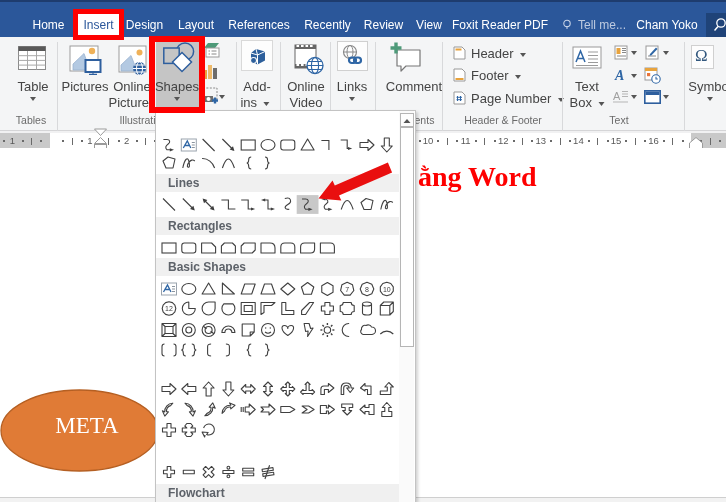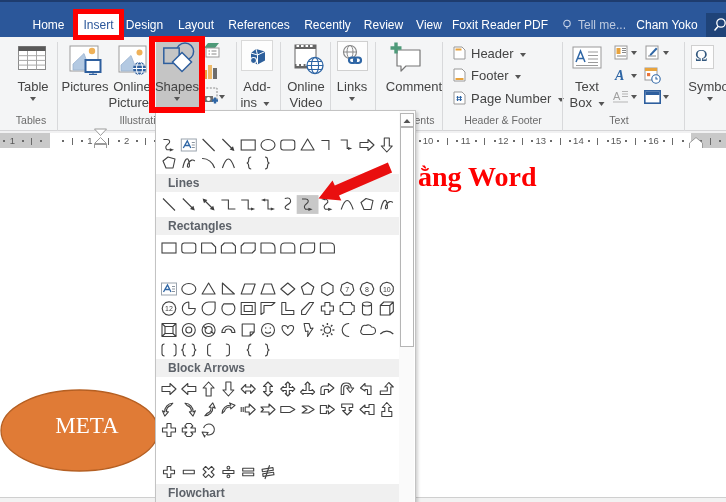--- a/index.html
+++ b/index.html
@@ -297,21 +297,21 @@
  <div class="abs" style="left:418px;top:13px;font-size:28px;font-weight:bold;color:#fe0000;font-family:'Liberation Serif',serif">ằng Word</div>
  <svg class="abs" style="left:0;top:240px" width="160" height="85" viewBox="0 0 160 85">
   <ellipse cx="79.5" cy="42.5" rx="78.5" ry="40.5" fill="#e07b36" stroke="#b55f22" stroke-width="1.3"></ellipse>
   <text x="87" y="44.5" font-size="23px" fill="#fff" font-family="Liberation Serif" text-anchor="middle">META</text>
  </svg>
 </div>
 
 <div class="panel">
     <div class="phdr" style="top:63px">Lines</div>
     <div class="phdr" style="top:106px">Rectangles</div>
-    <div class="phdr" style="top:248px">Block Arrows</div>
+    <div class="phdr" style="top:147px">Basic Shapes</div>
     <div class="phdr" style="top:373px">Flowchart</div>
  <div class="sbar">
       <div class="sbtn"><svg width="12" height="13" viewBox="0 0 12 13">
           <path d="M6,4 L9.5,8 H2.5 Z" fill="#555"></path>
         </svg></div>
       <div class="sthumb"></div>
     </div>
 </div>
 <svg class="abs" style="left:155.0px;top:110.0px;z-index:25" width="258" height="392" viewBox="0 0 258 392">
     <defs>

